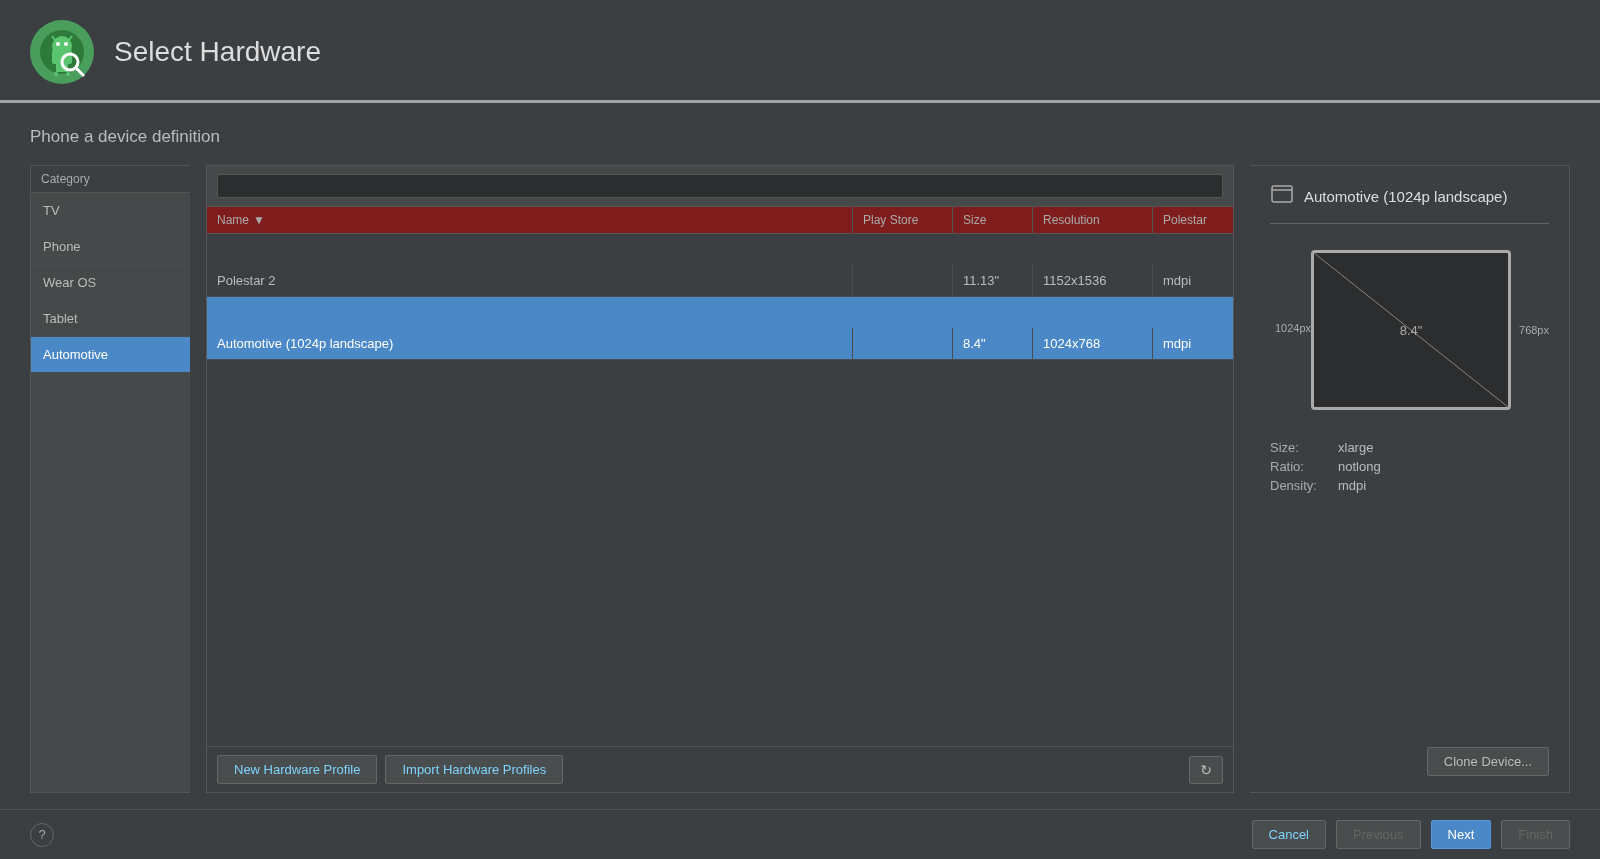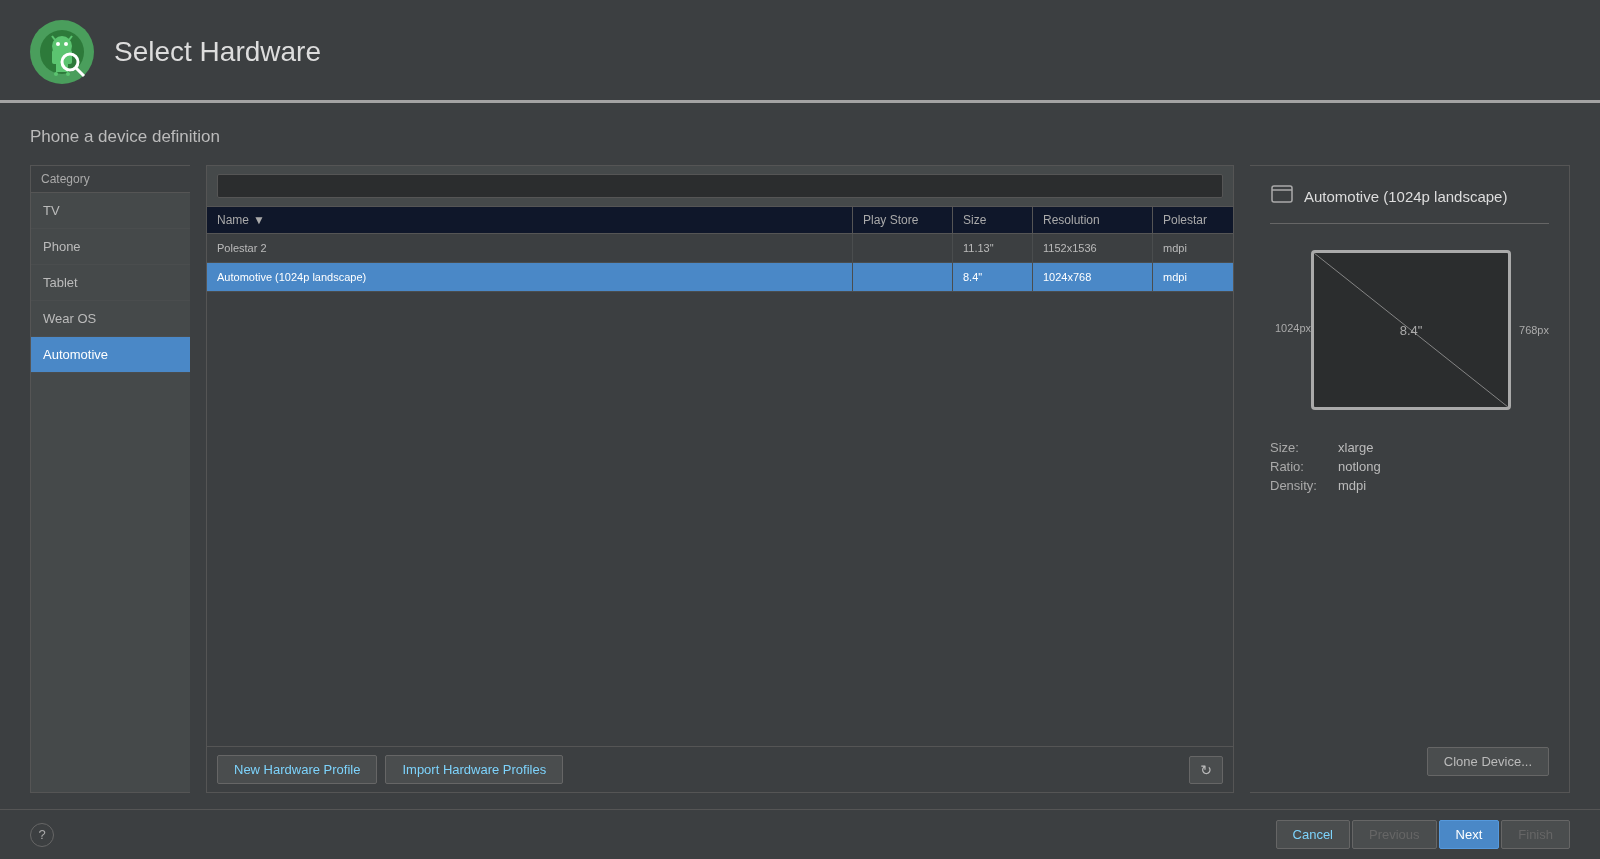--- a/index.html
+++ b/index.html
@@ -119,21 +119,21 @@
       position: absolute;
       left: 7px;
       color: #888;
       font-size: 12px;
       pointer-events: none;
     }
 
     .table-header {
       display: grid;
       grid-template-columns: 1fr 100px 80px 120px 80px;
-      background: #0f172a;
+      background: #7f1d1d;
       border-bottom: 1px solid #555;
       padding: 0;
     }
     .th {
       padding: 6px 10px;
       color: #aaaaaa;
       font-size: 12px;
       font-weight: 500;
       border-right: 1px solid #555;
       display: flex;
@@ -151,24 +151,25 @@
       grid-template-columns: 1fr 100px 80px 120px 80px;
       border-bottom: 1px solid #4a4d4e;
       cursor: pointer;
     }
     .table-row.selected {
       background: #4a88c7;
       color: #ffffff;
     }
     .td {
       padding: 8px 10px;
-      font-size: 11px;
+      font-size: 13px;
       border-right: 1px solid #4a4d4e;
       display: flex;
       align-items: center;
+      margin-top: 31px;
     }
     .td:last-child { border-right: none; }
 
     
     .preview-panel {
       width: 320px;
       flex-shrink: 0;
       padding: 16px 20px;
       background: #3c3f41;
       border: 1px solid #555;
@@ -299,21 +300,21 @@
       padding: 5px 10px;
       background: #4a4d4e;
       border: 1px solid #666;
       color: #bbbbbb;
       cursor: pointer;
       font-size: 14px;
       border-radius: 2px;
     }
     .bottom-right {
       display: flex;
-      gap: 2px;
+      gap: 10px;
       align-items: center;
       margin-left: auto;
     }
 
     .table-actions {
       display: flex;
       justify-content: space-between;
       align-items: center;
       padding: 8px 10px;
       border-top: 1px solid #555;
@@ -368,22 +369,22 @@
 
 <div class="main">
   <div class="subtitle">Phone a device definition</div>
 
   <div class="content-area">
 
     <div class="category-panel">
       <div class="category-header">Category</div>
       <div class="category-item">TV</div>
       <div class="category-item">Phone</div>
+      <div class="category-item">Wear OS</div>
       <div class="category-item">Tablet</div>
-      <div class="category-item">Wear OS</div>
       <div class="category-item active">Automotive</div>
     </div>
 
     <div class="device-panel">
 
       <div class="search-bar">
         <div class="search-wrapper">
           <span class="search-icon-inner">🔍</span>
           <input class="search-input" type="text" placeholder="" style="">
         </div>

